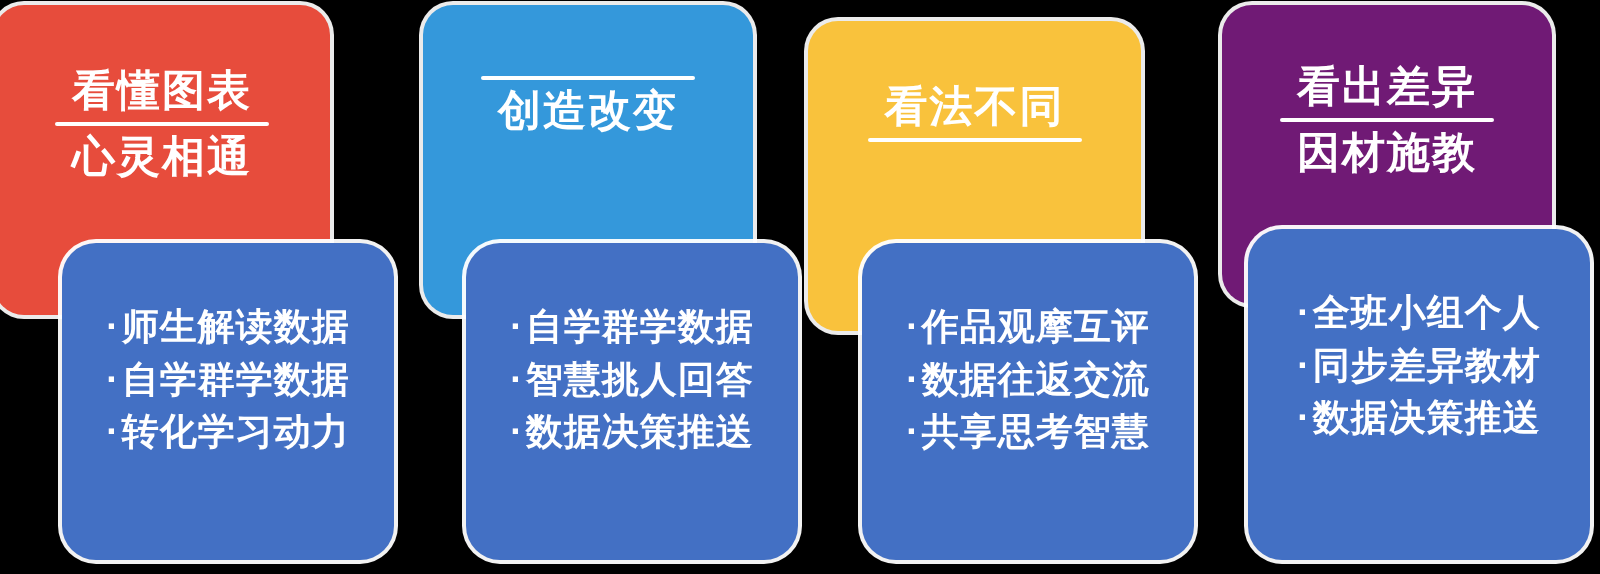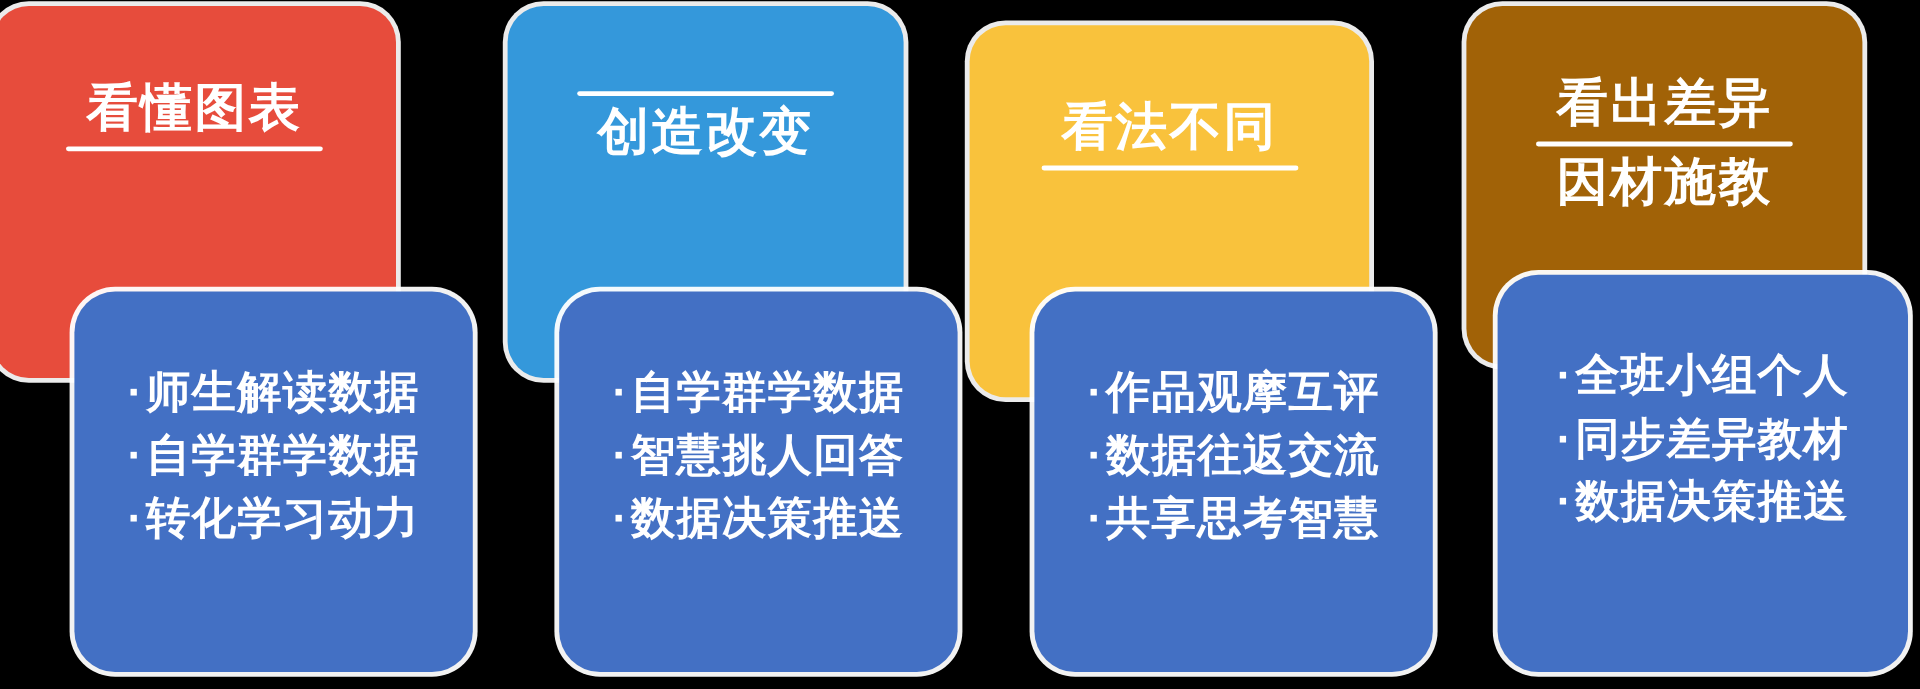--- a/index.html
+++ b/index.html
@@ -119,20 +119,21 @@
 </head>
 <body>
 
 <div id="stage" style="background: rgb(0, 0, 0);">
 
   <div class="column" id="col-0">
     <div class="topic-card" style="background: rgb(231, 76, 60);">
       <div class="headline-wrap">
         <div class="topic-line">看懂图表</div>
         <div class="topic-rule"></div>
+        <div class="topic-line">心灵相通</div>
       </div>
     </div>
     <div class="detail-panel" style="background: rgb(67, 112, 196);">
       <ul class="detail-list">
         <li class="detail-item">
           <span class="bullet-dot">·</span>
           <span>师生解读数据</span>
         </li>
         <li class="detail-item">
           <span class="bullet-dot">·</span>
@@ -190,21 +191,21 @@
         </li>
         <li class="detail-item">
           <span class="bullet-dot">·</span>
           <span>共享思考智慧</span>
         </li>
       </ul>
     </div>
   </div>
 
   <div class="column" id="col-3">
-    <div class="topic-card" style="background: #a16207; padding-left: 26px;">
+    <div class="topic-card" style="background: #701a75; padding-left: 26px;">
       <div class="headline-wrap">
         <div class="topic-line">看出差异</div>
         <div class="topic-rule"></div>
         <div class="topic-line">因材施教</div>
       </div>
     </div>
     <div class="detail-panel" style="background: rgb(67, 112, 196);">
       <ul class="detail-list">
         <li class="detail-item">
           <span class="bullet-dot">·</span>

